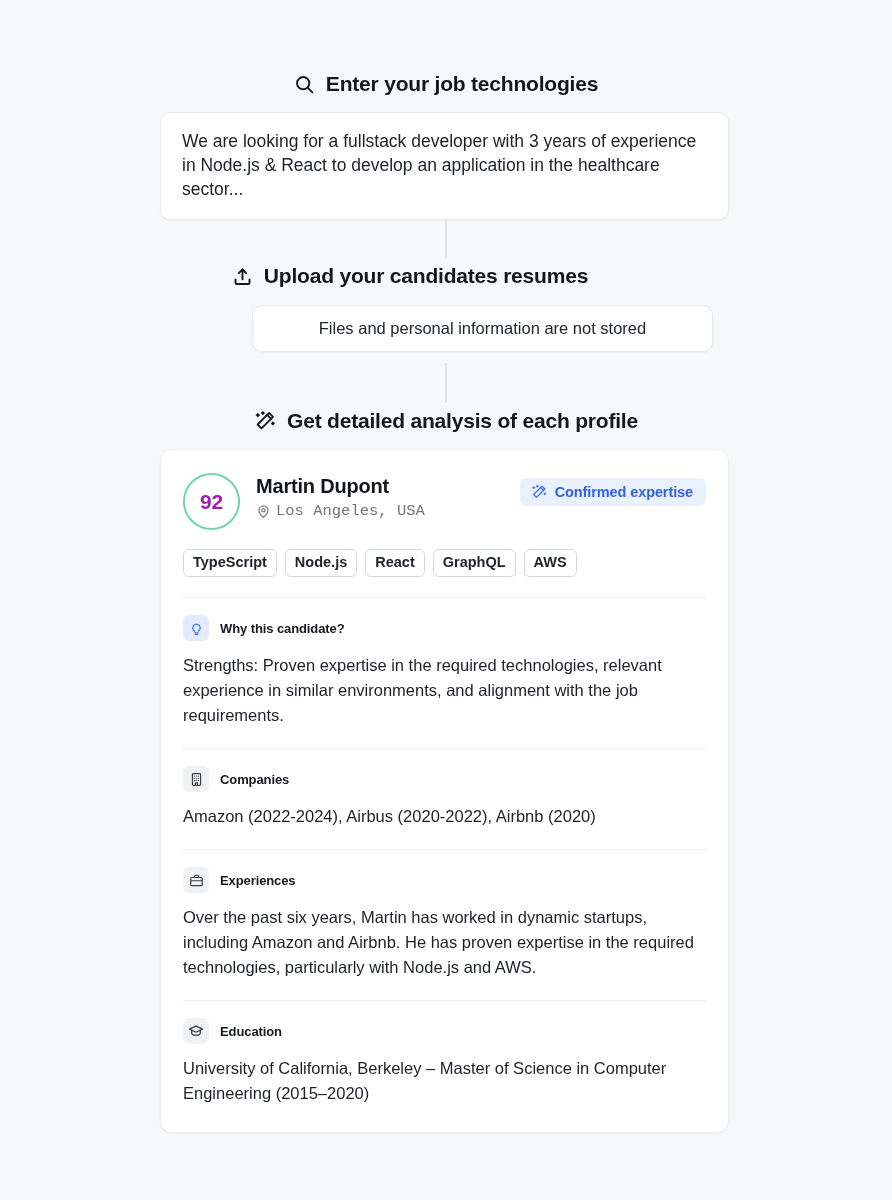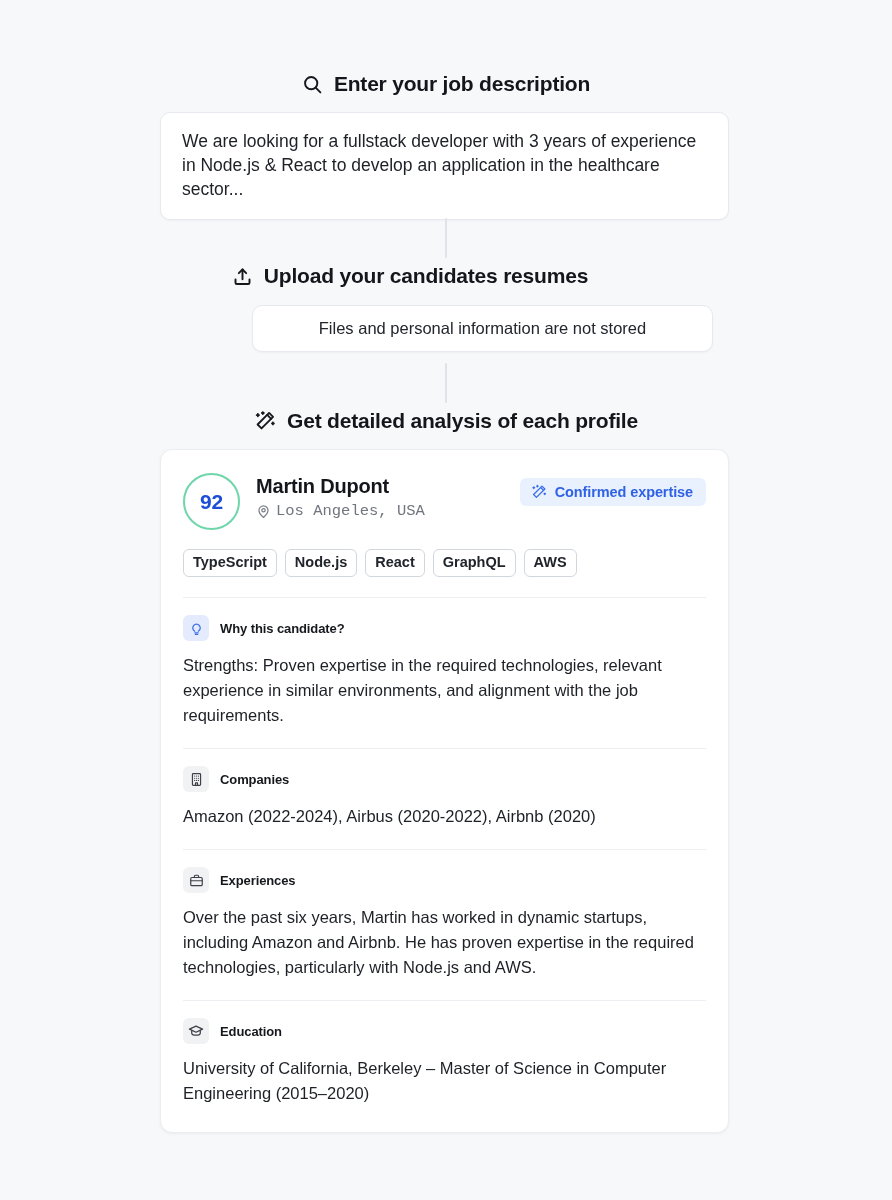--- a/index.html
+++ b/index.html
@@ -103,21 +103,21 @@
     border-radius: 50%;
     border: 2px solid #6fd6ab;
     display: flex;
     align-items: center;
     justify-content: center;
     margin-top: 1px;
   }
   .score-ring span {
     font-size: 21px;
     font-weight: bold;
-    color: #1d4ed8;
+    color: #a21caf;
     letter-spacing: -0.3px;
   }
   .cand-ident { flex: 1 1 auto; padding-top: 1px; }
   .cand-name {
     font-size: 20px;
     font-weight: bold;
     color: #14161b;
     letter-spacing: -0.2px;
     line-height: 26px;
   }
@@ -207,21 +207,21 @@
 
 <div class="page">
 
   <div class="step-header" style="position:absolute; left:0; top:72px; width:892px;">
     <span class="step-icon">
       <svg width="21" height="21" viewBox="0 0 24 24" fill="none" stroke="#16181d" stroke-width="2.2" stroke-linecap="round">
         <circle cx="10.5" cy="10.5" r="7"></circle>
         <line x1="15.6" y1="15.6" x2="21" y2="21"></line>
       </svg>
     </span>
-    <span class="step-title">Enter your job description</span>
+    <span class="step-title">Enter your job technologies</span>
   </div>
 
   <div class="job-box">
     <p>We are looking for a fullstack developer with 3 years of experience in Node.js &amp; React to develop an application in the healthcare sector...</p>
   </div>
 
   <div class="connector" style="position:absolute; left:445px; top:218px; height:40px;"></div>
 
   <div class="step-header" style="position:absolute; left:0; top:264px; width:820px;">
     <span class="step-icon">

